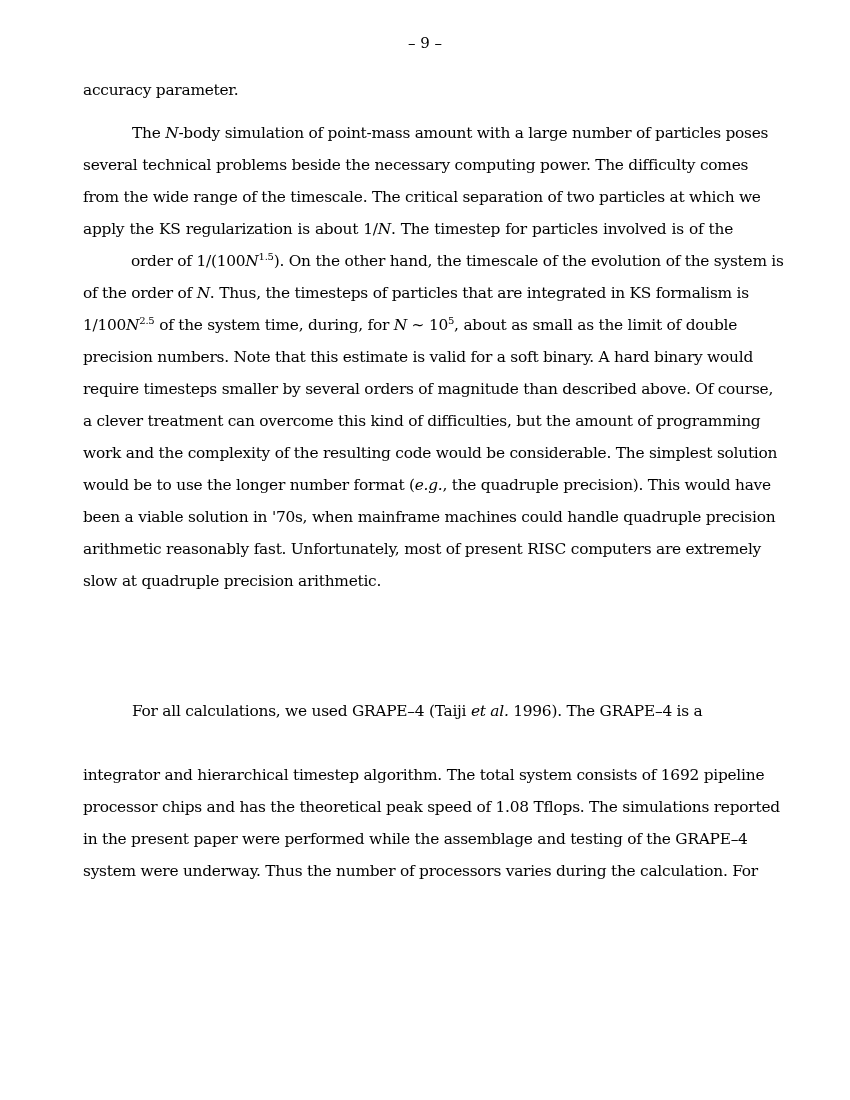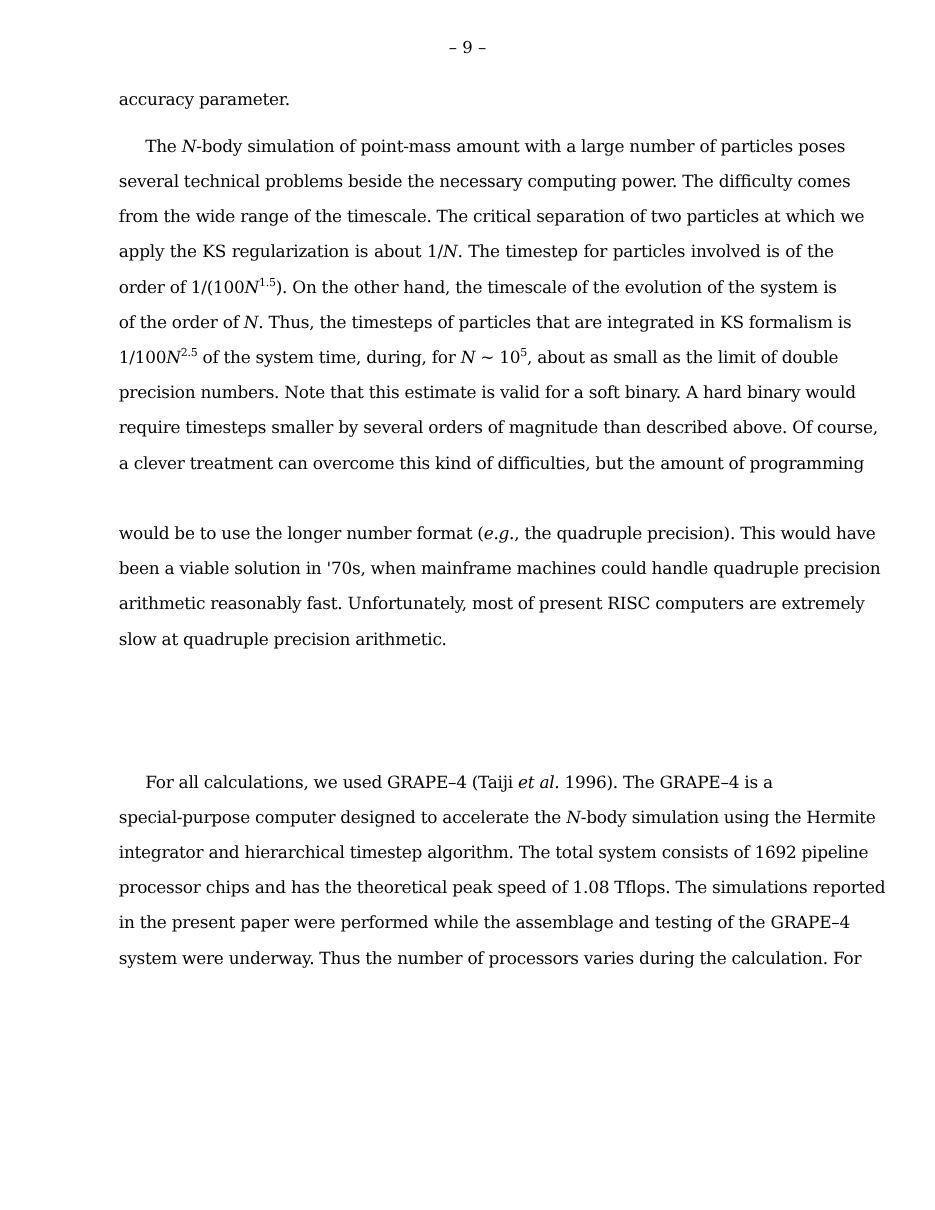--- a/index.html
+++ b/index.html
@@ -24,21 +24,21 @@
       position: absolute;
       top: 33px;
       left: 0;
       width: 850px;
       text-align: center;
       font-size: 15px;
       line-height: 20px;
     }
     .line {
       position: absolute;
-      left: 108px;
+      left: 83px;
       font-size: 15.4px;
       line-height: 20px;
       white-space: nowrap;
       letter-spacing: -0.25px;
     }
     .line.justify {
       width: 650px;
       text-align: justify;
       text-align-last: justify;
     }
@@ -63,32 +63,32 @@
 <div class="page">
 
   <div class="page-number">– 9 –</div>
 
   <div class="line" style="top:80px;">accuracy parameter.</div>
 
   <div class="line justify indent" style="top:123px;"><span>The </span><i>N</i><span>-body simulation of point-mass amount with a large number of particles poses</span></div>
   <div class="line justify" style="top:155px;">several technical problems beside the necessary computing power.  The difficulty comes</div>
   <div class="line justify" style="top:187px;">from the wide range of the timescale.  The critical separation of two particles at which we</div>
   <div class="line justify" style="top:219px;"><span>apply the KS regularization is about 1/</span><i>N</i><span>.  The timestep for particles involved is of the</span></div>
-  <div class="line justify" style="top:251px;"><span>order of 1/(100</span><i>N</i><sup>1.5</sup><span>).  On the other hand, the timescale of the evolution of the system is</span></div>
+  <div class="line justify" style="top:251px;margin-left:48px;"><span>order of 1/(100</span><i>N</i><sup>1.5</sup><span>).  On the other hand, the timescale of the evolution of the system is</span></div>
   <div class="line justify" style="top:283px;"><span>of the order of </span><i>N</i><span>.  Thus, the timesteps of particles that are integrated in KS formalism is</span></div>
   <div class="line justify" style="top:315px;"><span>1/100</span><i>N</i><sup>2.5</sup><span> of the system time, during, for </span><i>N</i><span> ∼ 10</span><sup>5</sup><span>, about as small as the limit of double</span></div>
   <div class="line justify" style="top:347px;">precision numbers.  Note that this estimate is valid for a soft binary.  A hard binary would</div>
   <div class="line justify" style="top:379px;">require timesteps smaller by several orders of magnitude than described above.  Of course,</div>
   <div class="line justify" style="top:411px;">a clever treatment can overcome this kind of difficulties, but the amount of programming</div>
+  <div class="line justify" style="top:443px;">work and the complexity of the resulting code would be considerable.  The simplest solution</div>
   <div class="line justify" style="top:475px;"><span>would be to use the longer number format (</span><i>e.g.</i><span>, the quadruple precision).  This would have</span></div>
   <div class="line justify" style="top:507px;">been a viable solution in '70s, when mainframe machines could handle quadruple precision</div>
   <div class="line justify" style="top:539px;">arithmetic reasonably fast.  Unfortunately, most of present RISC computers are extremely</div>
   <div class="line" style="top:571px;">slow at quadruple precision arithmetic.</div>
 
 
   <div class="line indent" style="top:701px; width:auto;"><span>For all calculations, we used GRAPE–4 (Taiji </span><i>et al.</i><span> 1996).  The GRAPE–4 is a</span></div>
-  <div class="line justify" style="top:733px;"><span>special-purpose computer designed to accelerate the </span><i>N</i><span>-body simulation using the Hermite</span></div>
   <div class="line justify" style="top:765px;">integrator and hierarchical timestep algorithm.  The total system consists of 1692 pipeline</div>
   <div class="line justify" style="top:797px;">processor chips and has the theoretical peak speed of 1.08 Tflops.  The simulations reported</div>
   <div class="line justify" style="top:829px;">in the present paper were performed while the assemblage and testing of the GRAPE–4</div>
   <div class="line justify" style="top:861px;">system were underway.  Thus the number of processors varies during the calculation.  For</div>
 
 </div>
 
 </body></html>

